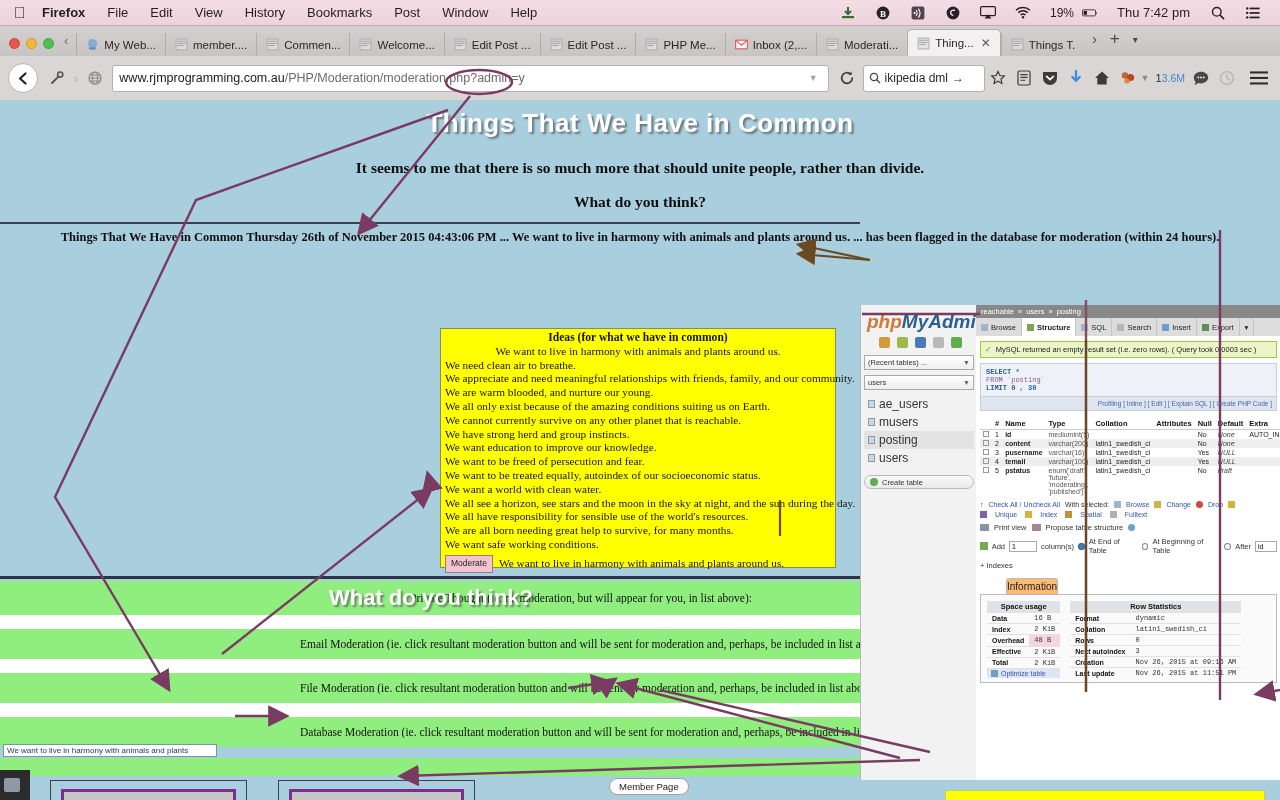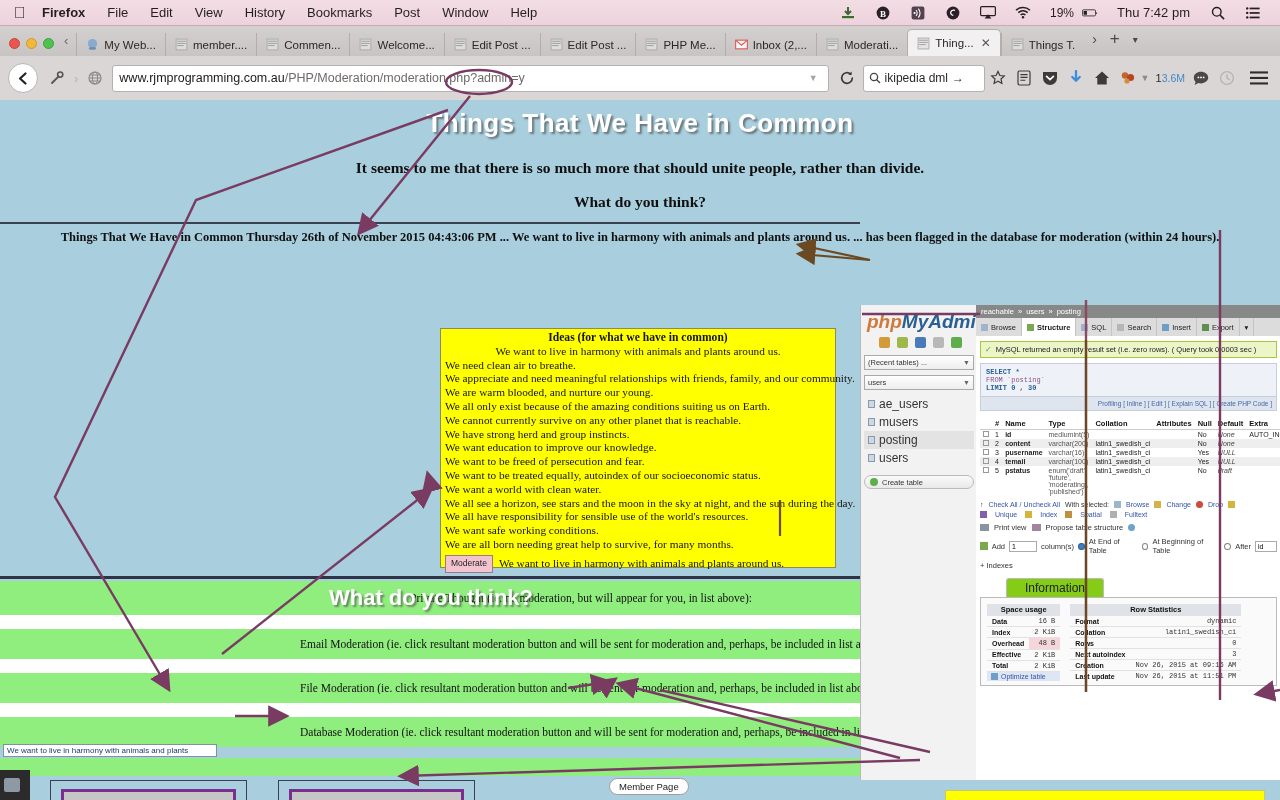--- a/index.html
+++ b/index.html
@@ -227,30 +227,30 @@
   #pmaCheck a, #pmaRow2 a { color:#3355aa; }
   #pmaRow2 { margin:3px 4px 0 4px; font-size:7px; color:#333; display:flex; align-items:center; gap:8px;}
   #pmaPrint { margin:5px 4px 0 4px; font-size:7.5px; color:#333; display:flex; align-items:center; gap:5px;}
   #pmaAdd { margin:5px 4px 0 4px; font-size:7.5px; color:#333; display:flex; align-items:center; gap:4px;}
   #pmaAdd input.num { width:28px; height:11px; font-size:7px; border:1px solid #aaa; }
   #pmaAdd input.kid { width:22px; height:11px; font-size:7px; border:1px solid #aaa; }
   .radio { width:7px; height:7px; border-radius:50%; border:1px solid #888; display:inline-block; }
   .radio.on { background:#3b7fc4; border-color:#2b5f94; }
   #pmaIdx { margin:6px 4px 0 4px; font-size:7.5px; color:#333; }
   #pmaInfoTab {
-    margin:8px 4px 0 30px; display:inline-block; font-size:12px; color:#222;
-    border:1px solid #bbb; border-bottom:none; background:#84cc16; padding:2px 18px;
+    margin:8px 4px 0 30px; display:inline-block; font-size:10px; color:#222;
+    border:1px solid #bbb; border-bottom:none; background:#fdba74; padding:2px 0;
     border-radius:3px 3px 0 0;
   }
   #pmaInfoBox { margin:0 4px; border:1px solid #bbb; background:#fafafa; padding:6px 6px 4px 6px; display:flex; gap:10px;}
   .statTbl { border-collapse:collapse; font-size:7px; }
   .statTbl th { background:#dfe3e8; font-size:7.5px; padding:1px 6px; color:#111; }
   .statTbl td { padding:1px 5px; border-top:1px solid #e2e2e2; }
   .statTbl td.lbl { font-weight:bold; color:#111; }
-  .statTbl td.val { text-align:right; color:#333; }
+  .statTbl td.val { text-align:left; color:#333; }
   .statTbl tr.ovh td { background:#f6d6da; }
   .statTbl tr.ovh td.lbl { background:#fafafa; }
   #optRow { background:#dde6f2; color:#3355aa; font-size:7px; padding:1px 4px; display:flex; align-items:center; gap:3px;}
   .mono { font-family:"Liberation Mono", monospace; }
 
   
   #annot { position:absolute; left:0; top:0; width:1280px; height:800px; pointer-events:none; }
 
   
   #dock { position:absolute; left:0; top:770px; width:30px; height:30px; background:#2b2b2b; }
@@ -558,22 +558,22 @@
     <div class="irow">We are warm blooded, and nurture our young.</div>
     <div class="irow">We all only exist because of the amazing conditions suiting us on Earth.</div>
     <div class="irow">We cannot currently survive on any other planet that is reachable.</div>
     <div class="irow">We have strong herd and group instincts.</div>
     <div class="irow">We want education to improve our knowledge.</div>
     <div class="irow">We want to be freed of persecution and fear.</div>
     <div class="irow">We want to be treated equally, autoindex of our socioeconomic status.</div>
     <div class="irow">We want a world with clean water.</div>
     <div class="irow">We all see a horizon, see stars and the moon in the sky at night, and the sun during the day.</div>
     <div class="irow">We all have responsibility for sensible use of the world's resources.</div>
+    <div class="irow">We are all born needing great help to survive, for many months.</div>
     <div class="irow">We want safe working conditions.</div>
-    <div class="irow">We are all born needing great help to survive, for many months.</div>
     <div id="modline">
       <span class="modbtn">Moderate</span>
       <span>We want to live in harmony with animals and plants around us.</span>
     </div>
   </div>
 
   <div id="hr2"></div>
 
   <div id="greenblock">
     <div class="grow tall">

